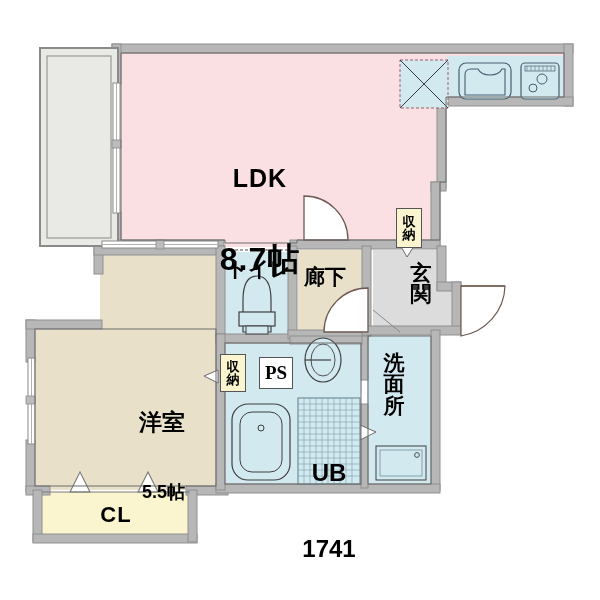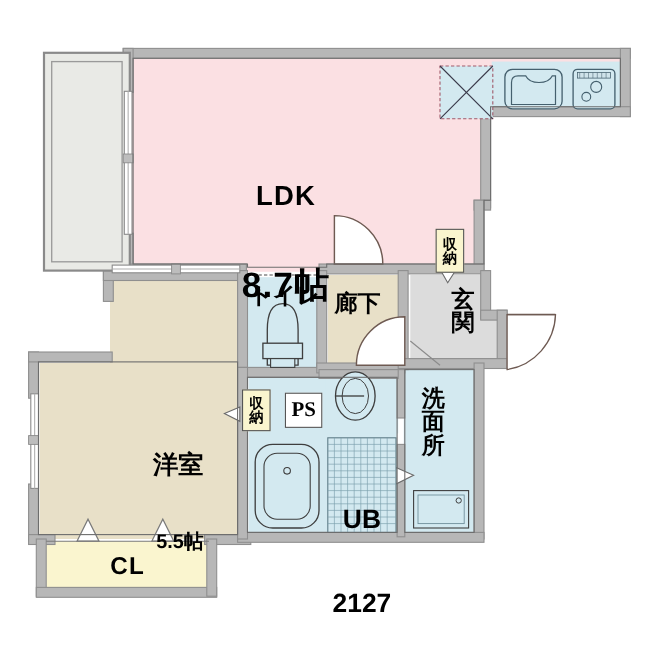--- a/index.html
+++ b/index.html
@@ -309,21 +309,21 @@
 <div class="lbl lbl-mid" style="left:225px; top:258px; width:66px;">トイレ</div>
 
 <div class="lbl lbl-mid" style="left:299px; top:266px; width:47px;">廊下</div>
 
 <div class="lbl lbl-vert" style="left:409px; top:262px; width:24px;">玄<br>関</div>
 
 <div class="lbl lbl-vert" style="left:382px; top:352px; width:24px;">洗<br>面<br>所</div>
 
 <div class="lbl lbl-ub" style="left:300px; top:410px; width:58px;">
   <div>UB</div>
-  <div>2127</div>
+  <div>1741</div>
 </div>
 
 <div class="lbl lbl-cl" style="left:42px; top:503px; width:148px;">CL</div>
 
 <div style="position:absolute; left:259px; top:357px; width:34px; height:32px;
             background:#ffffff; border:1.4px solid #555; box-sizing:border-box;
             display:flex; align-items:center; justify-content:center;">
   <span class="lbl-ps">PS</span>
 </div>
 

